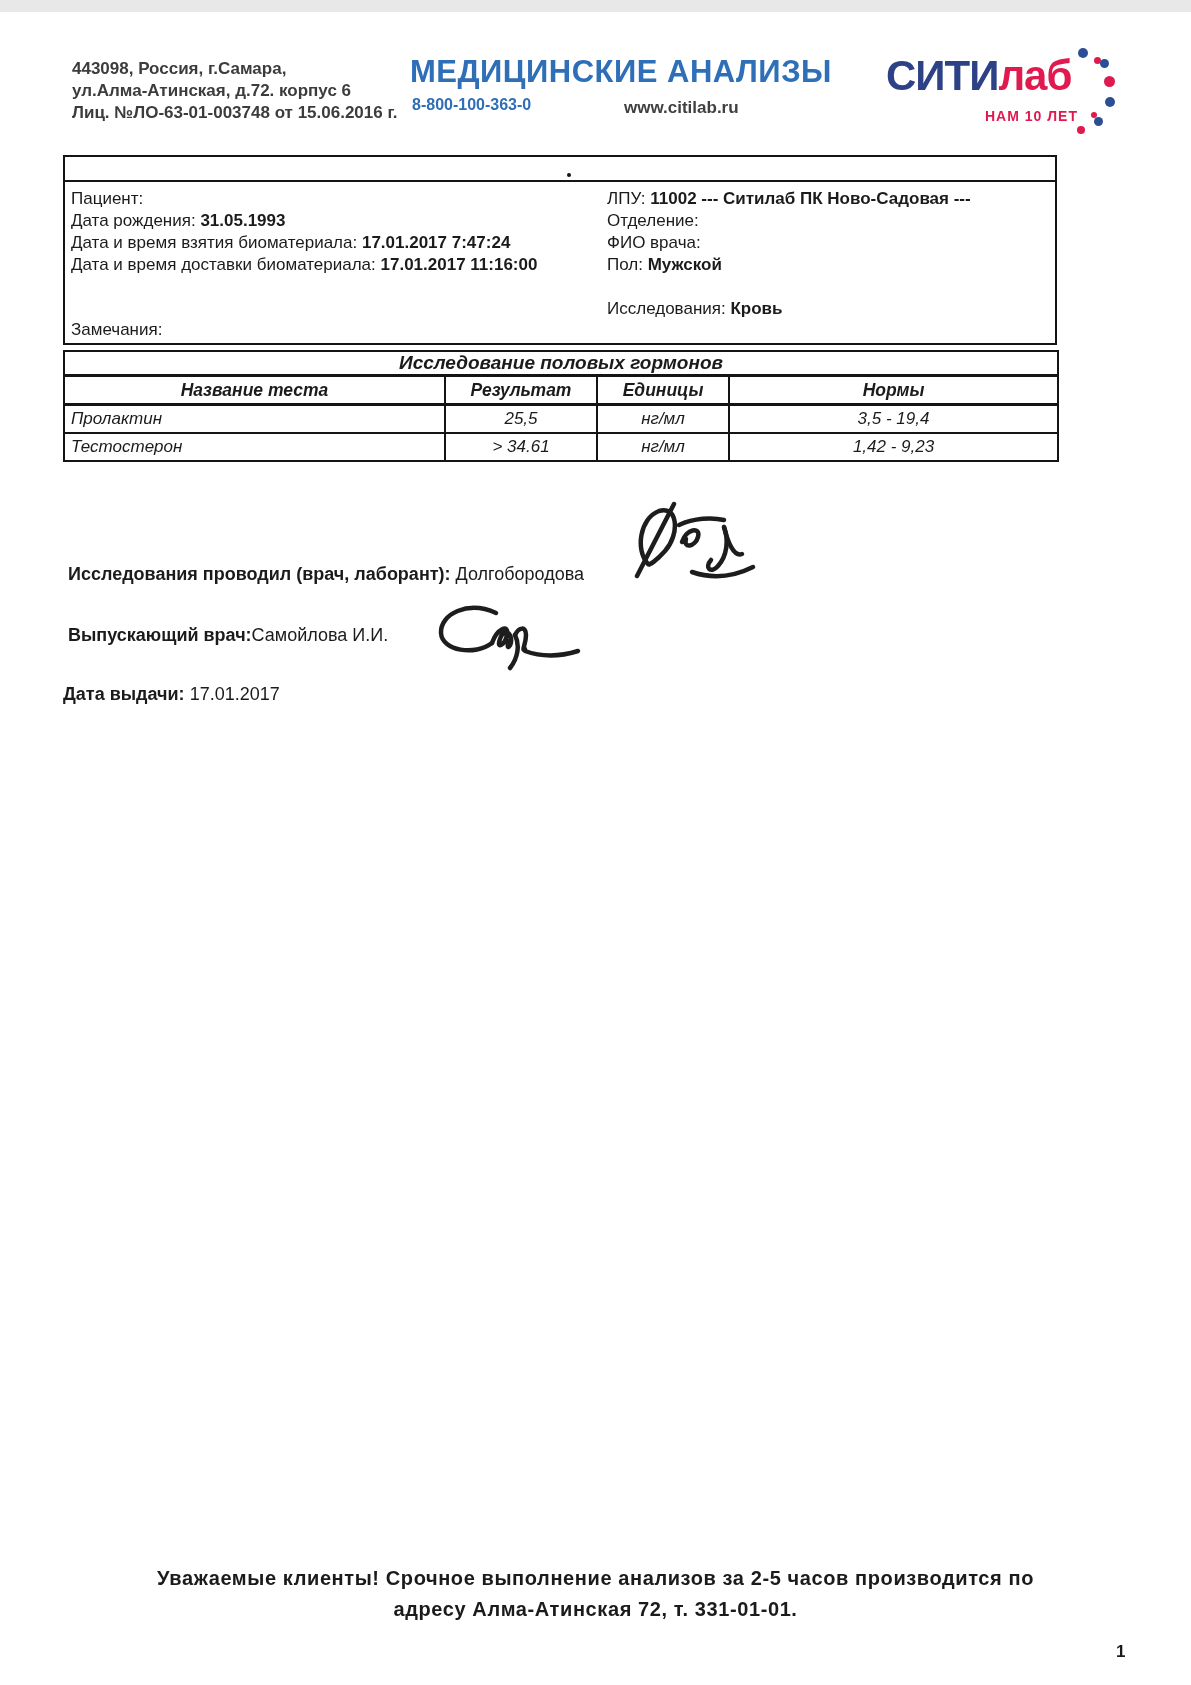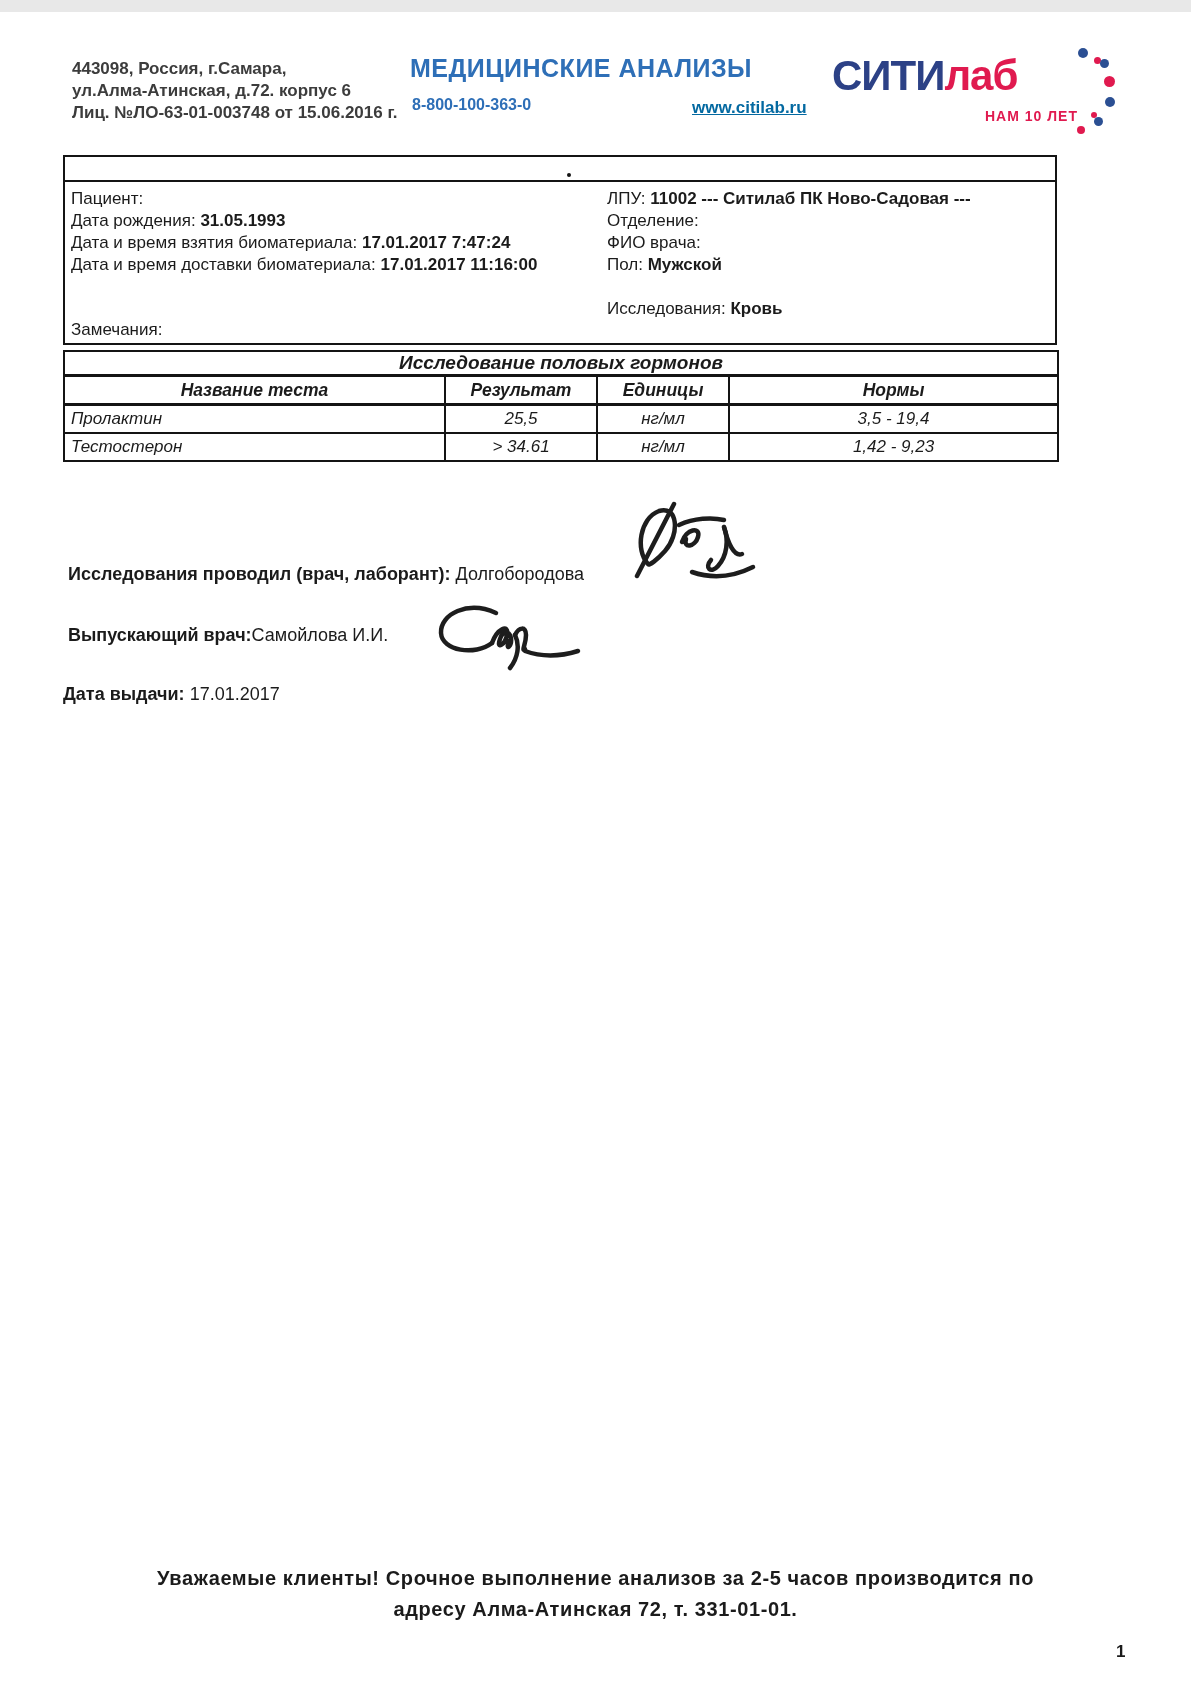--- a/index.html
+++ b/index.html
@@ -9,32 +9,32 @@
     font-family:"Liberation Sans","DejaVu Sans",sans-serif;
     color:#1b1b1b;
   }
   
   .address {
     position:absolute; left:72px; top:46px;
     font-size:17px; font-weight:bold; line-height:22px; color:#3c3c3c;
   }
   .medical-title {
     position:absolute; left:410px; top:42px;
-    font-size:25px; font-weight:bold; color:#2e6fb7; letter-spacing:0.5px;
+    font-size:31px; font-weight:bold; color:#2e6fb7; letter-spacing:0.5px;
   }
   .phone {
     position:absolute; left:412px; top:84px;
     font-size:16px; font-weight:bold; color:#2e6fb7;
   }
   .website {
-    position:absolute; left:692px; top:86px;
-    font-size:17px; font-weight:bold; color:#0369a1;text-decoration:underline;
+    position:absolute; left:624px; top:86px;
+    font-size:17px; font-weight:bold; color:#404040;
   }
   .logo {
-    position:absolute; left:832px; top:40px;
+    position:absolute; left:886px; top:40px;
     font-size:42px; font-weight:bold; letter-spacing:-1px; line-height:48px;
   }
   .logo .navy { color:#2c4186; }
   .logo .red  { color:#e01a4f; }
   .tagline {
     position:absolute; left:985px; top:96px;
     font-size:14px; font-weight:bold; color:#e01a4f; letter-spacing:1px;
   }
   .dot { position:absolute; border-radius:50%; }
   .dot.b { background:#2b4f93; }

